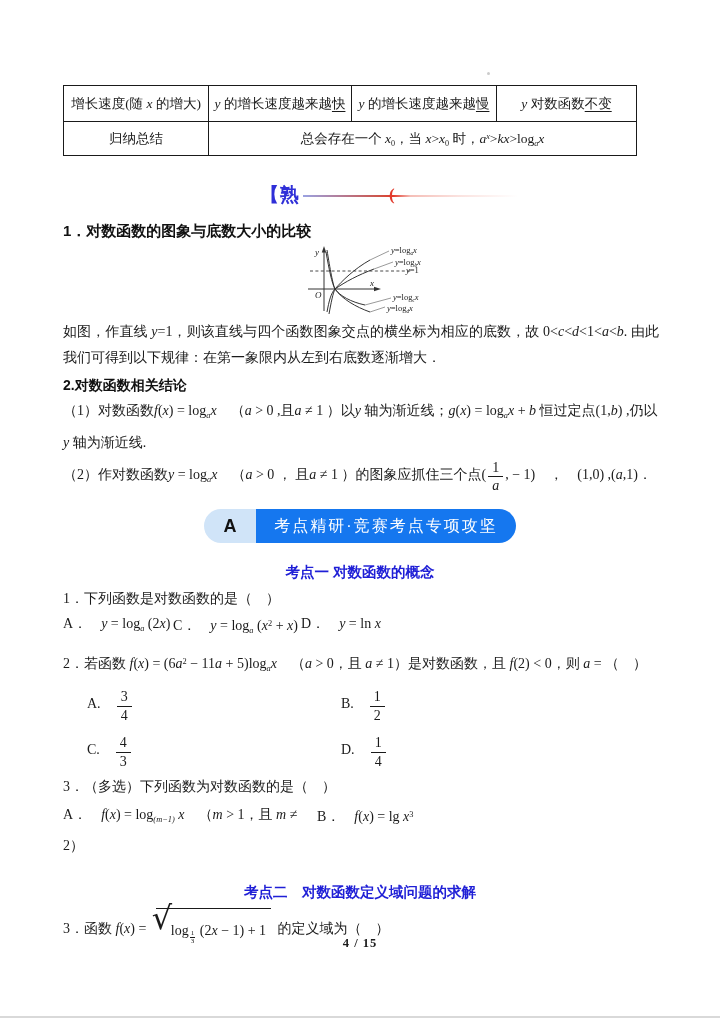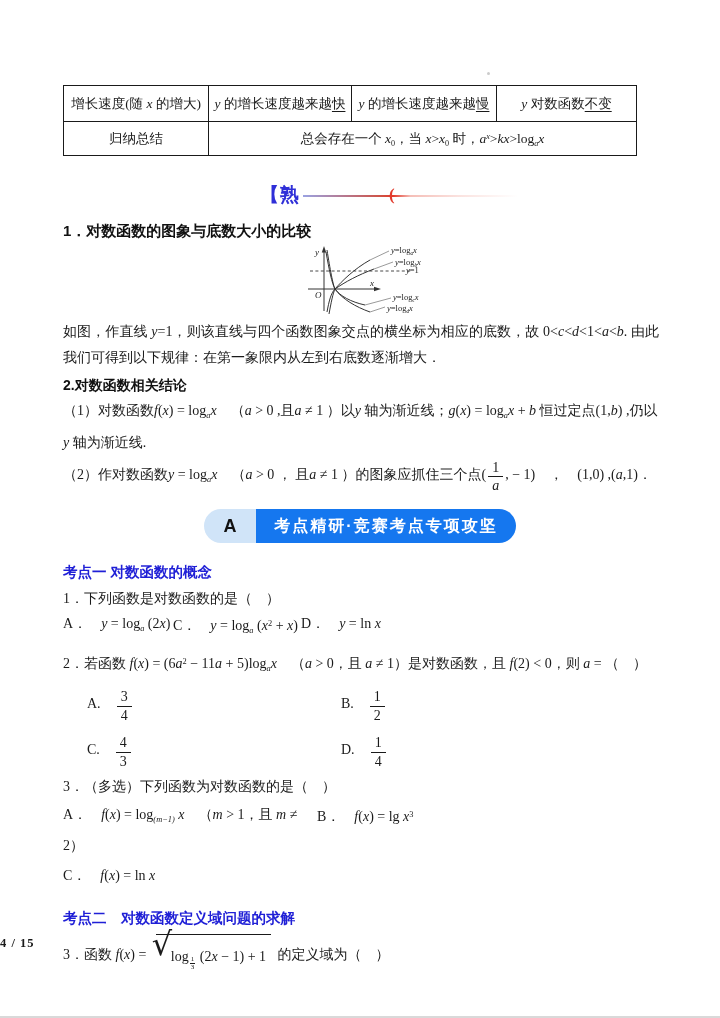--- a/index.html
+++ b/index.html
@@ -52,32 +52,32 @@
 
   .para { width:596px; line-height:26px; text-align:justify; margin-top:2px; }
   .item { width:596px; line-height:27px; margin-top:2px; }
   .item2 { line-height:30px; margin-top:4px; }
 
   
   .exam-banner { display:flex; width:312px; height:34px; margin:14px auto 0 141px;
                  border-radius:17px; overflow:hidden; font-family:"Liberation Sans",sans-serif; }
   .exam-badge { width:52px; background:var(--banner_light); color:#111; font-weight:bold; font-size:18px;
                 display:flex; align-items:center; justify-content:center; }
-  .exam-title { flex:1; background:var(--banner_blue); color:#fff; font-weight:bold; font-size:16px;
+  .exam-title { flex:1; background:var(--banner_blue); color:#fff; font-weight:normal; font-size:16px;
                 letter-spacing:2px; display:flex; align-items:center; justify-content:center; }
 
-  .kp { margin-top:20px; }
+  .kp { margin-top:20px;text-align:center; }
   .stem { margin-top:6px; line-height:22px; }
   .optrow-inline { display:flex; margin-top:2px; line-height:24px; }
   .optrow-inline .o1 { width:110px; } .optrow-inline .o2 { width:150px; } .optrow-inline .o3 { width:128px; }
   .optgrid { display:grid; grid-template-columns:254px auto; margin-top:6px; line-height:26px; }
   .optgrid.frac-row { min-height:40px; align-items:center; padding-left:24px; }
   .q4line { margin-top:6px; line-height:40px; }
 
-  .footer { position:absolute; top:936px; left:0; width:100%; text-align:left;
+  .footer { position:absolute; top:936px; left:0; width:100%; text-align:center;
             font-size:12.5px; font-weight:bold; letter-spacing:1px; }
   .stray-dot { position:absolute; left:487px; top:72px; width:3px; height:3px; border-radius:50%;
                background:#b5b5b5; opacity:.7; }
   .bottom-edge { position:absolute; left:0; bottom:0; width:100%; height:2px; background:#d9d9d9; }
 </style>
 </head>
 <body>
 
 <div class="page">
   <span class="stray-dot"></span>
@@ -174,21 +174,20 @@
       <span><span>C.　</span><span class="frac"><span class="fn">4</span><span class="fd">3</span></span></span>
       <span><span>D.　</span><span class="frac"><span class="fn">1</span><span class="fd">4</span></span></span>
     </div>
 
     <div class="stem" style="margin-top:4px;"><span>3．（多选）下列函数为对数函数的是（　）</span></div>
     <div class="optgrid" style="margin-top:4px;">
       <span><span>A．　</span><span class="it">f</span><span>(</span><span class="it">x</span><span>) = log</span><span class="sb it">(m−1)</span><span class="it"> x</span><span>　（</span><span class="it">m</span><span> &gt; 1，且 </span><span class="it">m</span><span> ≠ 2）</span></span>
       <span><span>B．　</span><span class="it">f</span><span>(</span><span class="it">x</span><span>) = lg </span><span class="it">x</span><span class="sp">3</span></span>
     </div>
     <div class="optgrid" style="margin-top:4px;">
-      <span><span>C．　</span><span class="it">f</span><span>(</span><span class="it">x</span><span>) = ln </span><span class="it">x</span></span>
     </div>
 
     <div class="h-blue kp">考点二　对数函数定义域问题的求解</div>
     <div class="q4line"><span>3．函数 </span><span class="it">f</span><span>(</span><span class="it">x</span><span>) = </span><span class="sqrt"><span>log</span><span class="sbf"><span class="fn">1</span><span class="fd">3</span></span><span> (2</span><span class="it">x</span><span> − 1) + 1</span></span><span> 的定义域为（　）</span></div>
 
   </div>
 
   <div class="footer">4 / 15</div>
   <div class="bottom-edge"></div>
 </div>

